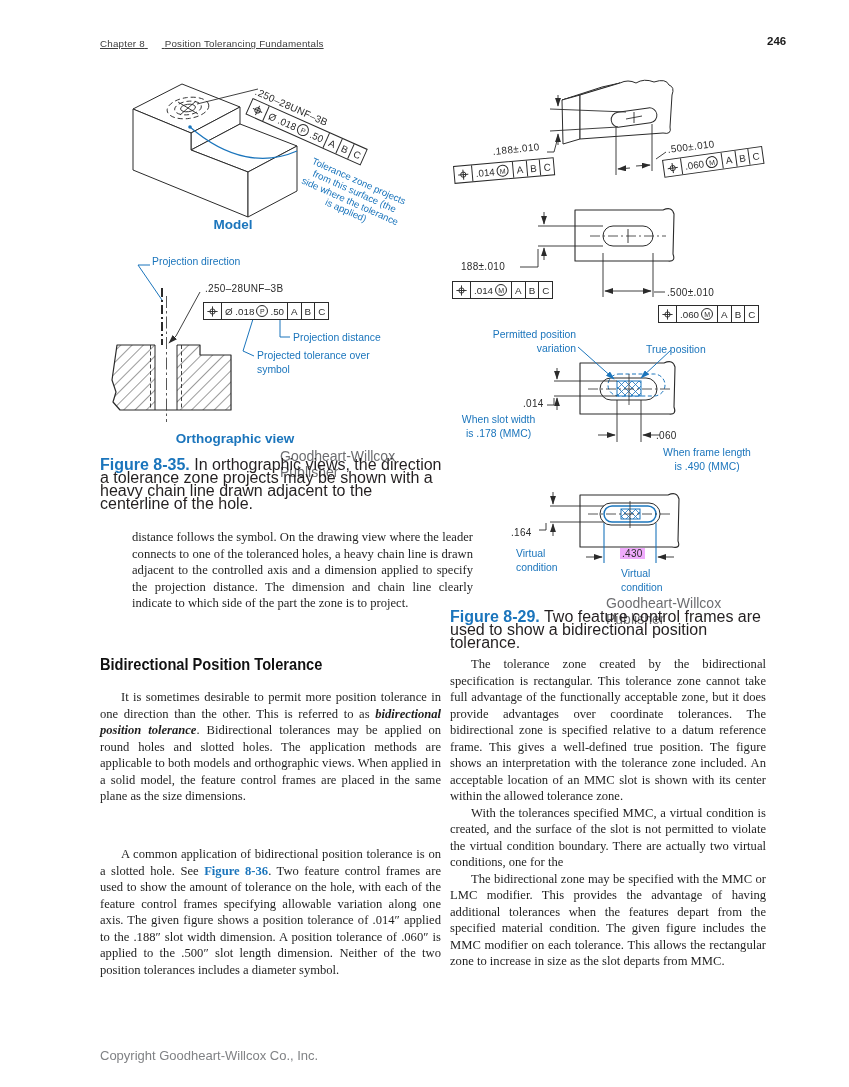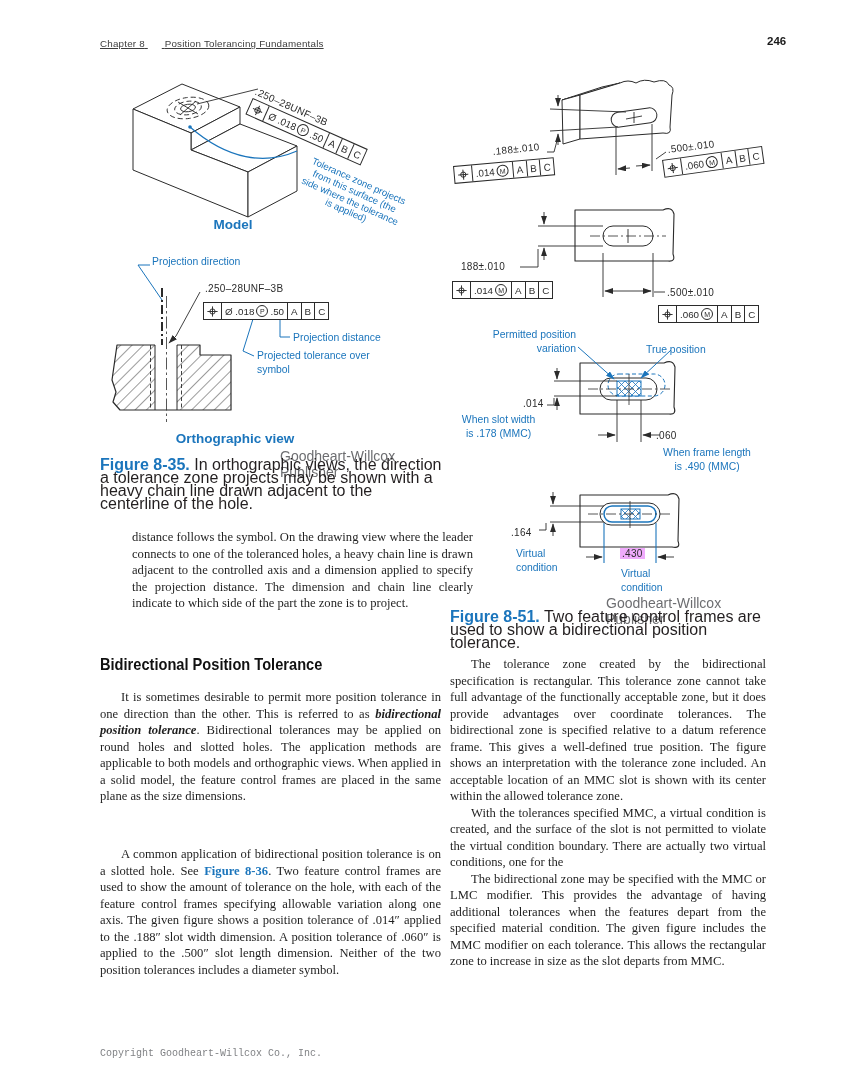--- a/index.html
+++ b/index.html
@@ -14,21 +14,21 @@
   .ind{text-indent:21px;}
   .h2{font-size:17px;font-weight:bold;white-space:nowrap;color:#111;
       transform:scaleX(.86);transform-origin:left center;}
   .cap{font-size:16px;line-height:13px;color:#231f20;}
   .cap .lbl{color:#1b75bc;font-weight:bold;}
   .blue{color:#1b75bc;}
   .dim{font-size:10px;color:#2b2b2b;white-space:nowrap;letter-spacing:.3px;}
   .note{font-size:10.4px;line-height:13.8px;white-space:nowrap;}
   .bigbluelabel{font-size:13.5px;font-weight:bold;color:#1b75bc;text-align:center;}
   .credit{font-size:14px;color:#6d6e71;text-align:left;}
-  .footer{font-size:10px;color:#808285;font-family:Liberation Mono, monospace;}
+  .footer{font-size:13px;color:#808285;}
   .fcf{display:inline-flex;align-items:stretch;border:1.2px solid #2b2b2b;background:#fff;
        height:16px;font-size:9.8px;white-space:nowrap;color:#2b2b2b;}
   .fcf-cell{display:flex;align-items:center;padding:0 3px;border-left:1.2px solid #2b2b2b;gap:1px;}
   .fcf-cell:first-child{border-left:none;}
   .mod-sym{display:inline-flex;align-items:center;justify-content:center;width:10px;height:10px;
            border:1px solid #2b2b2b;border-radius:50%;font-size:7px;line-height:1;margin:0 1px;}
   .pos-sym svg{display:block;width:11px;height:11px;}
   .rot{transform-origin:left top;}
   svg{display:block;}
 </style>
@@ -399,21 +399,21 @@
     <div>condition</div>
   </div>
   <div class="abs dim" style="left:620px;top:548px;background:#f0abfc;padding:0 2px;">.430</div>
   <div class="abs note blue" style="left:621px;top:567px;">
     <div>Virtual</div>
     <div>condition</div>
   </div>
   <div class="abs credit" style="left:606px;top:595px;width:160px;">Goodheart-Willcox Publisher</div>
 
   <div class="abs cap" style="left:450px;top:610px;width:318px;">
-    <span class="lbl">Figure 8-51.</span><span> Two feature control frames are used to show a bidirectional position tolerance.</span>
+    <span class="lbl">Figure 8-29.</span><span> Two feature control frames are used to show a bidirectional position tolerance.</span>
   </div>
 
   <div class="abs serif" style="left:450px;top:656px;width:316px;">
     <p class="ind">The tolerance zone created by the bidirectional specification is rectangular. This tolerance zone cannot take full advantage of the functionally acceptable zone, but it does provide advantages over coordinate tolerances. The bidirectional zone is specified relative to a datum reference frame. This gives a well-defined true position. The figure shows an interpretation with the tolerance zone included. An acceptable location of an MMC slot is shown with its center within the allowed tolerance zone.</p>
     <p class="ind">With the tolerances specified MMC, a virtual condition is created, and the surface of the slot is not permitted to violate the virtual condition boundary. There are actually two virtual conditions, one for the</p>
     <p class="ind">The bidirectional zone may be specified with the MMC or LMC modifier. This provides the advantage of having additional tolerances when the features depart from the specified material condition. The given figure includes the MMC modifier on each tolerance. This allows the rectangular zone to increase in size as the slot departs from MMC.</p>
   </div>
 
   <div class="abs footer" style="left:100px;top:1048px;">Copyright Goodheart-Willcox Co., Inc.</div>
 

